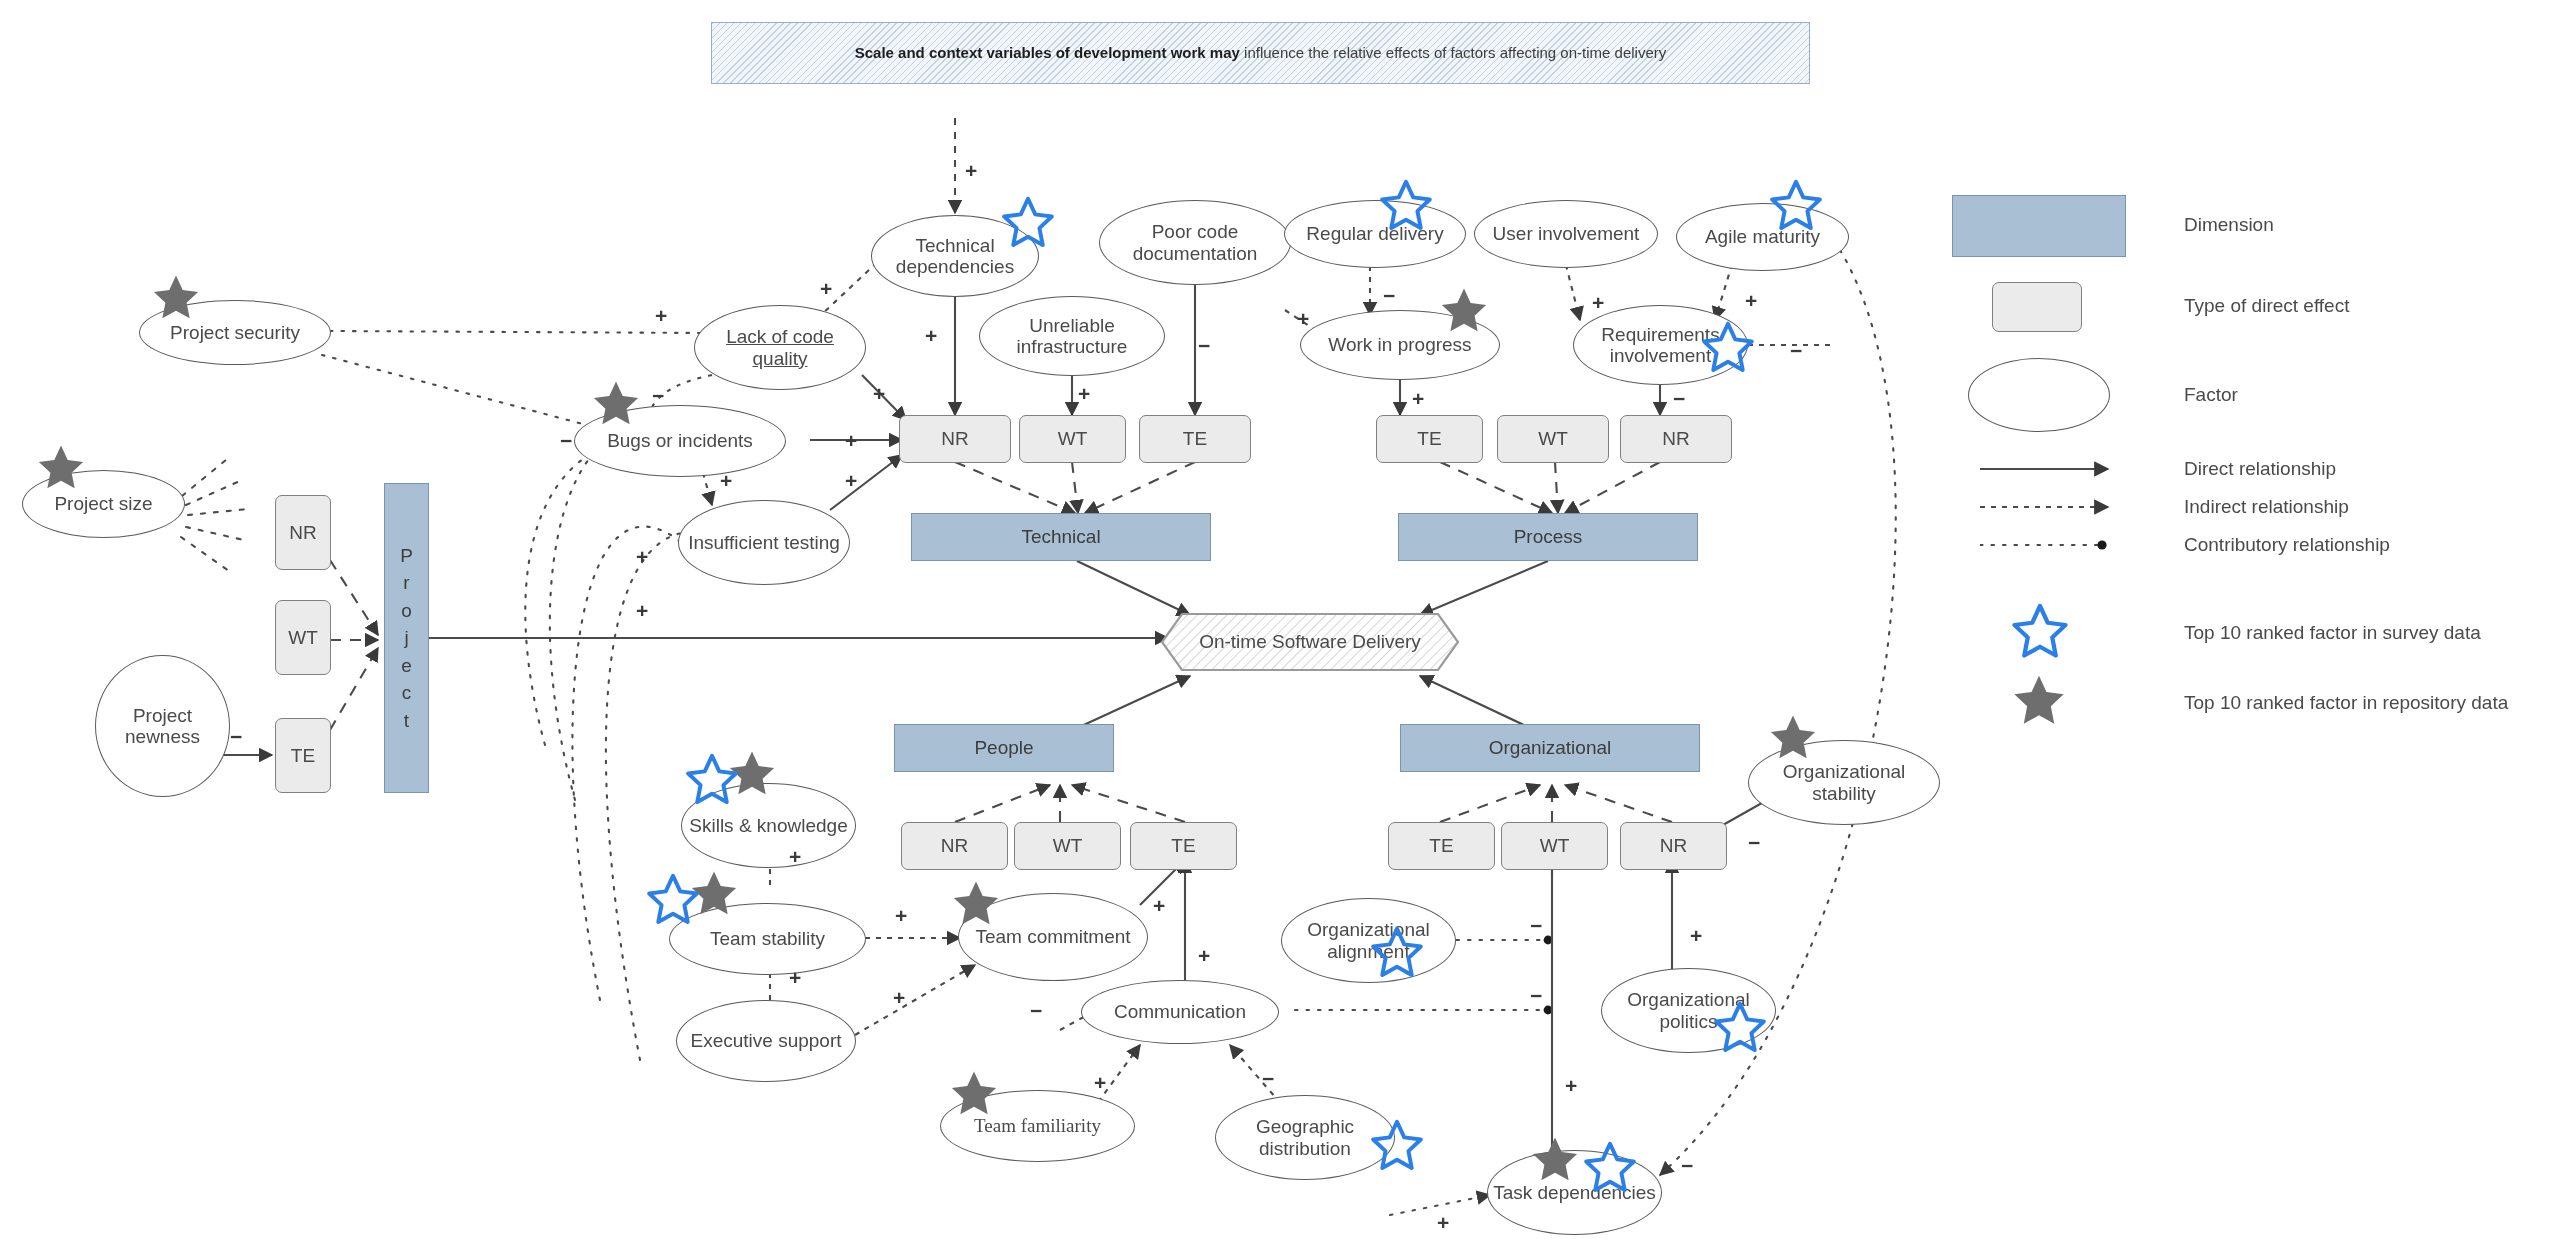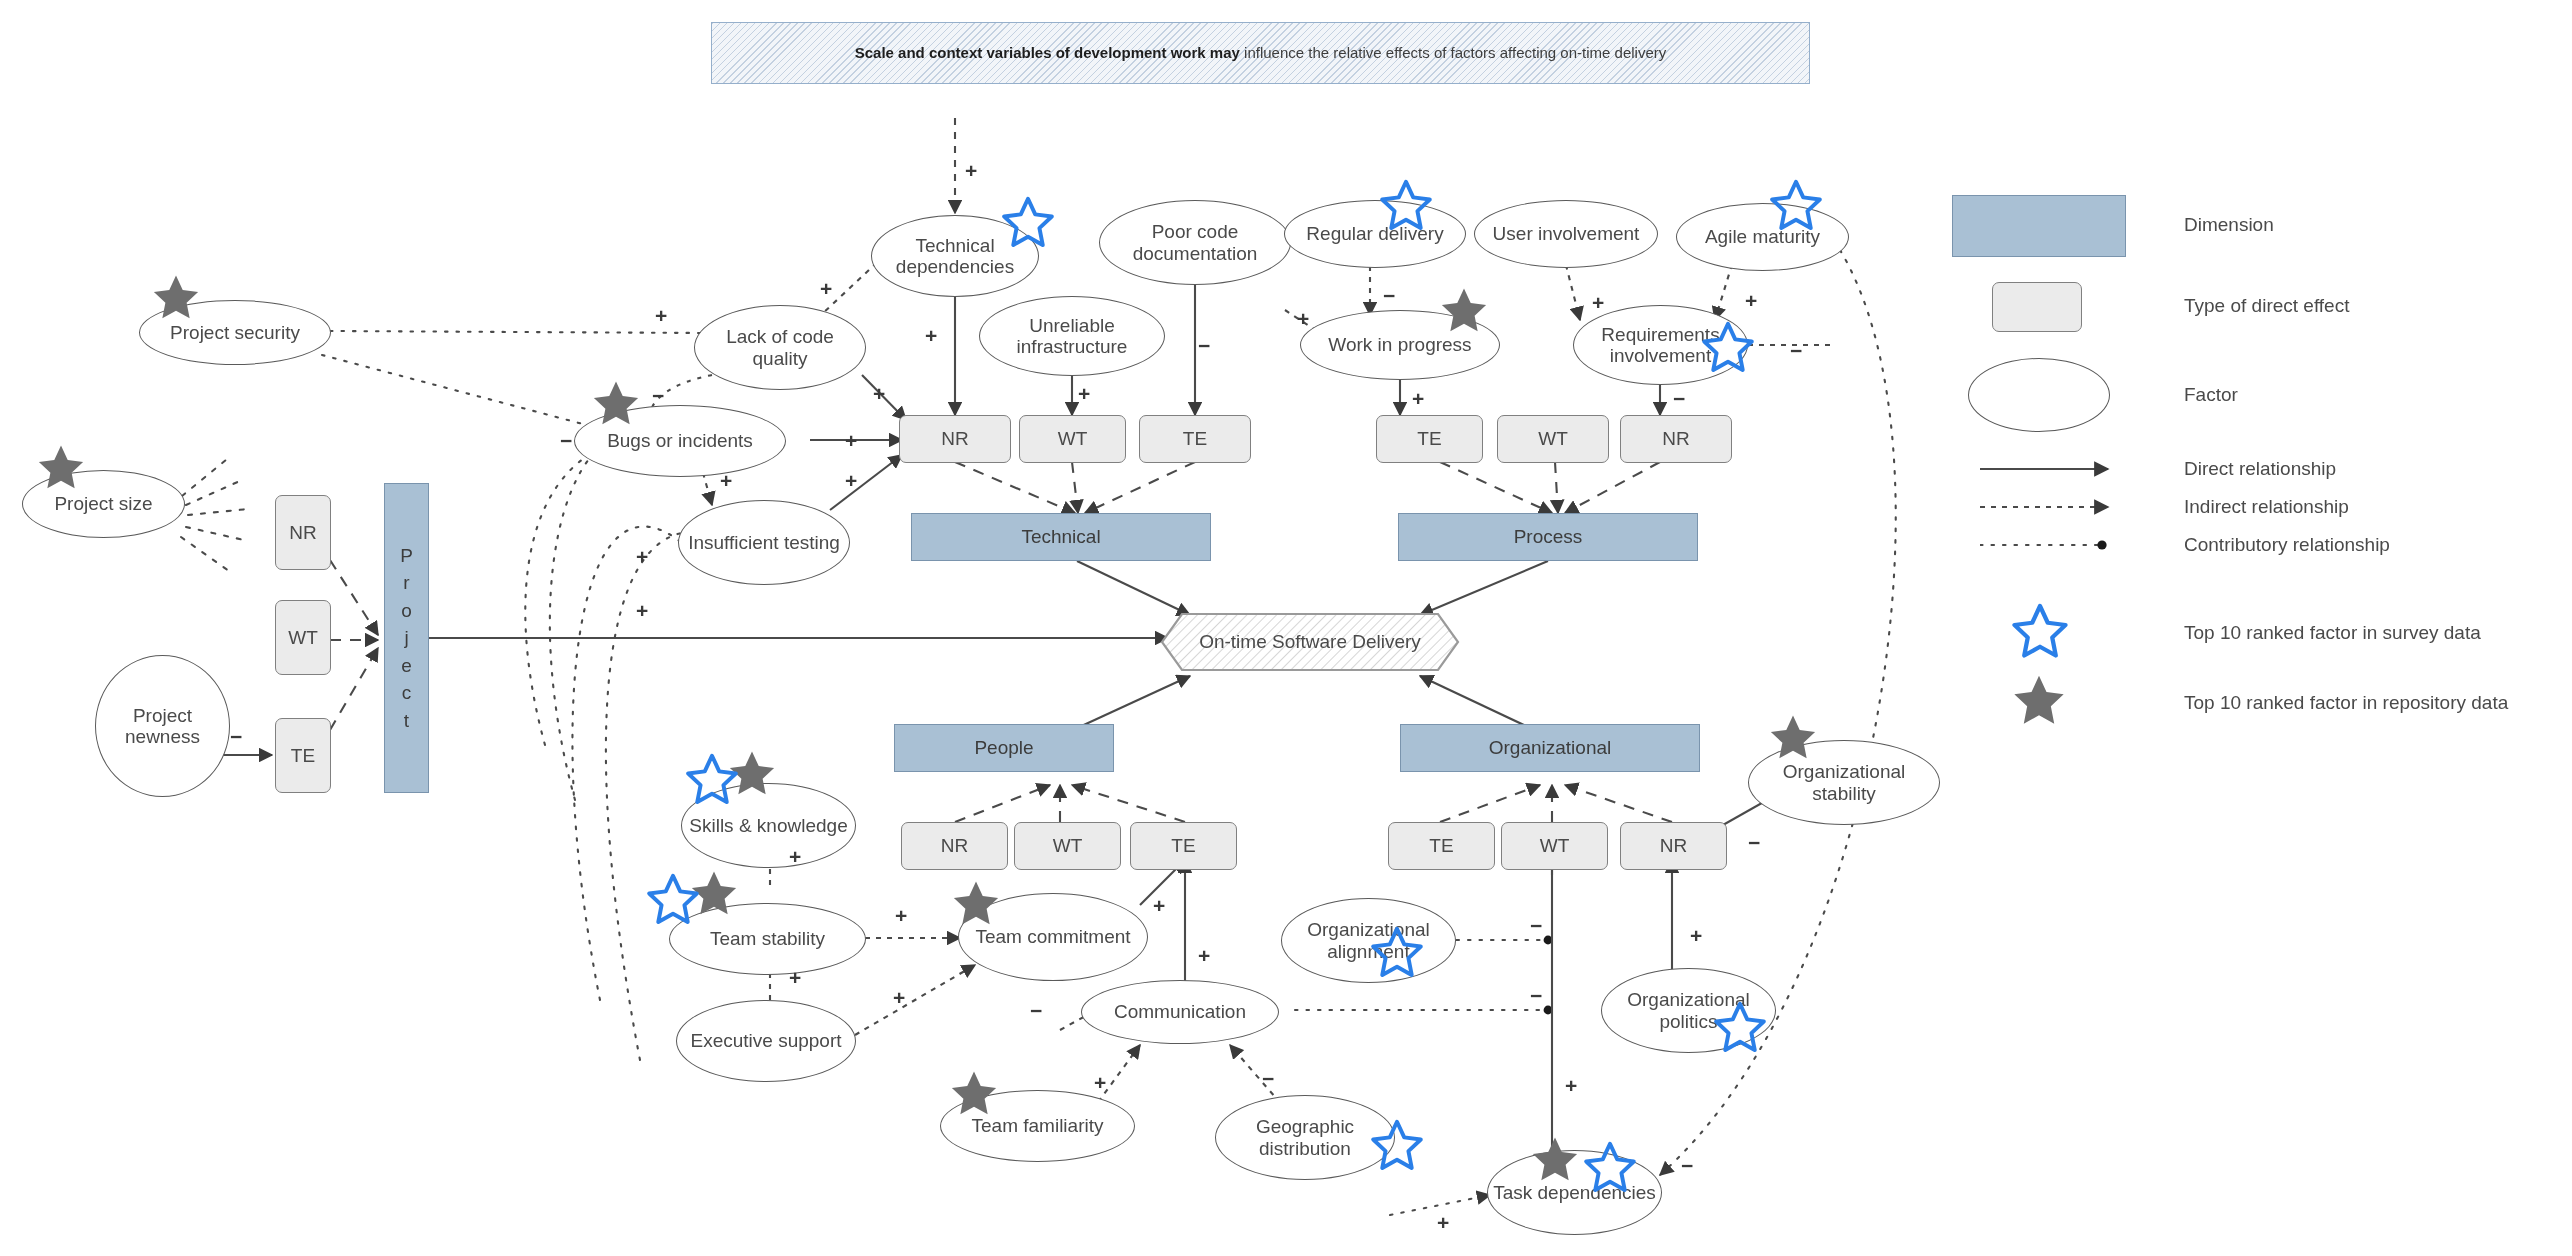--- a/index.html
+++ b/index.html
@@ -229,21 +229,21 @@
   <div class="node effectbox" style="left:275px;top:495px;width:56px;height:75px;">NR</div>
   <div class="node effectbox" style="left:275px;top:600px;width:56px;height:75px;">WT</div>
   <div class="node effectbox" style="left:275px;top:718px;width:56px;height:75px;">TE</div>
 
   <div class="node ellipse" style="left:139px;top:300px;width:192px;height:65px;">Project security</div>
   <div class="node ellipse" style="left:22px;top:470px;width:163px;height:68px;">Project size</div>
   <div class="node ellipse" style="left:95px;top:655px;width:135px;height:142px;">Project newness</div>
 
   <div class="node ellipse" style="left:871px;top:215px;width:168px;height:82px;">Technical dependencies</div>
   <div class="node ellipse" style="left:1099px;top:200px;width:192px;height:85px;">Poor code documentation</div>
-  <div class="node ellipse" style="left:694px;top:305px;width:172px;height:85px;">Lack of code quality</div>
+  <div class="node ellipse" style="left:694px;top:305px;width:172px;height:85px;text-decoration:underline;">Lack of code quality</div>
   <div class="node ellipse" style="left:979px;top:296px;width:186px;height:80px;">Unreliable infrastructure</div>
   <div class="node ellipse" style="left:574px;top:405px;width:212px;height:72px;">Bugs or incidents</div>
   <div class="node ellipse" style="left:678px;top:500px;width:172px;height:85px;">Insufficient testing</div>
 
   <div class="node effectbox" style="left:899px;top:415px;width:112px;height:48px;">NR</div>
   <div class="node effectbox" style="left:1019px;top:415px;width:107px;height:48px;">WT</div>
   <div class="node effectbox" style="left:1139px;top:415px;width:112px;height:48px;">TE</div>
 
   <div class="node dimbox" style="left:911px;top:513px;width:300px;height:48px;">Technical</div>
 
@@ -276,21 +276,21 @@
 
   <div class="node effectbox" style="left:901px;top:822px;width:107px;height:48px;">NR</div>
   <div class="node effectbox" style="left:1014px;top:822px;width:107px;height:48px;">WT</div>
   <div class="node effectbox" style="left:1130px;top:822px;width:107px;height:48px;">TE</div>
 
   <div class="node ellipse" style="left:681px;top:783px;width:175px;height:85px;">Skills &amp; knowledge</div>
   <div class="node ellipse" style="left:669px;top:903px;width:197px;height:72px;">Team stability</div>
   <div class="node ellipse" style="left:676px;top:1000px;width:180px;height:82px;">Executive support</div>
   <div class="node ellipse" style="left:958px;top:893px;width:190px;height:88px;">Team commitment</div>
   <div class="node ellipse" style="left:1081px;top:980px;width:198px;height:64px;">Communication</div>
-  <div class="node ellipse" style="left:940px;top:1090px;width:195px;height:72px;">Team familiarity</div>
+  <div class="node ellipse" style="left:940px;top:1090px;width:195px;height:72px;font-family:Liberation Serif, serif;">Team familiarity</div>
   <div class="node ellipse" style="left:1215px;top:1095px;width:180px;height:85px;">Geographic distribution</div>
   <div class="node ellipse" style="left:1487px;top:1150px;width:175px;height:85px;">Task dependencies</div>
 
   <div class="node dimbox" style="left:1400px;top:724px;width:300px;height:48px;">Organizational</div>
 
   <div class="node effectbox" style="left:1388px;top:822px;width:107px;height:48px;">TE</div>
   <div class="node effectbox" style="left:1501px;top:822px;width:107px;height:48px;">WT</div>
   <div class="node effectbox" style="left:1620px;top:822px;width:107px;height:48px;">NR</div>
 
   <div class="node ellipse" style="left:1748px;top:740px;width:192px;height:85px;">Organizational stability</div>

